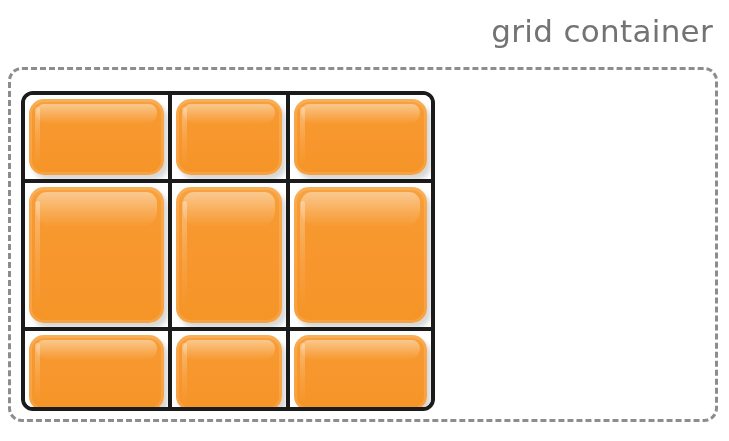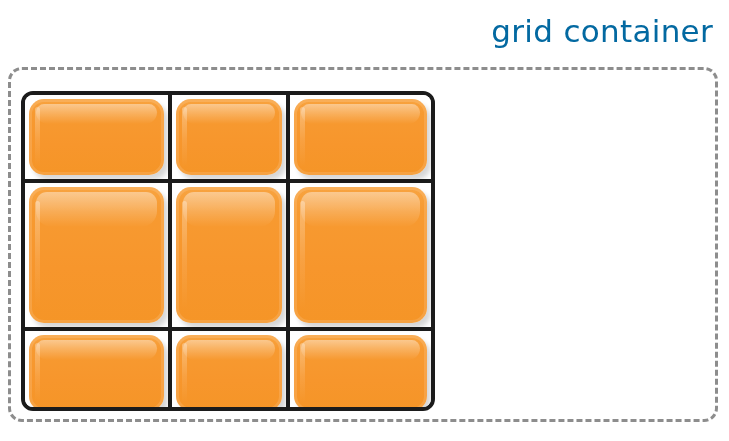--- a/index.html
+++ b/index.html
@@ -19,21 +19,21 @@
   #caption {
     position: absolute;
     left: 0;
     top: 14px;
     width: 713px;
     text-align: right;
     font-family: "DejaVu Sans", sans-serif;
     font-size: 31px;
     font-weight: 400;
     letter-spacing: 0.3px;
-    color: #0369a1;
+    color: #737373;
     line-height: 1.1;
     white-space: nowrap;
   }
 
   
   #grid-container {
     position: absolute;
     left: 8px;
     top: 67px;
     width: 710px;

